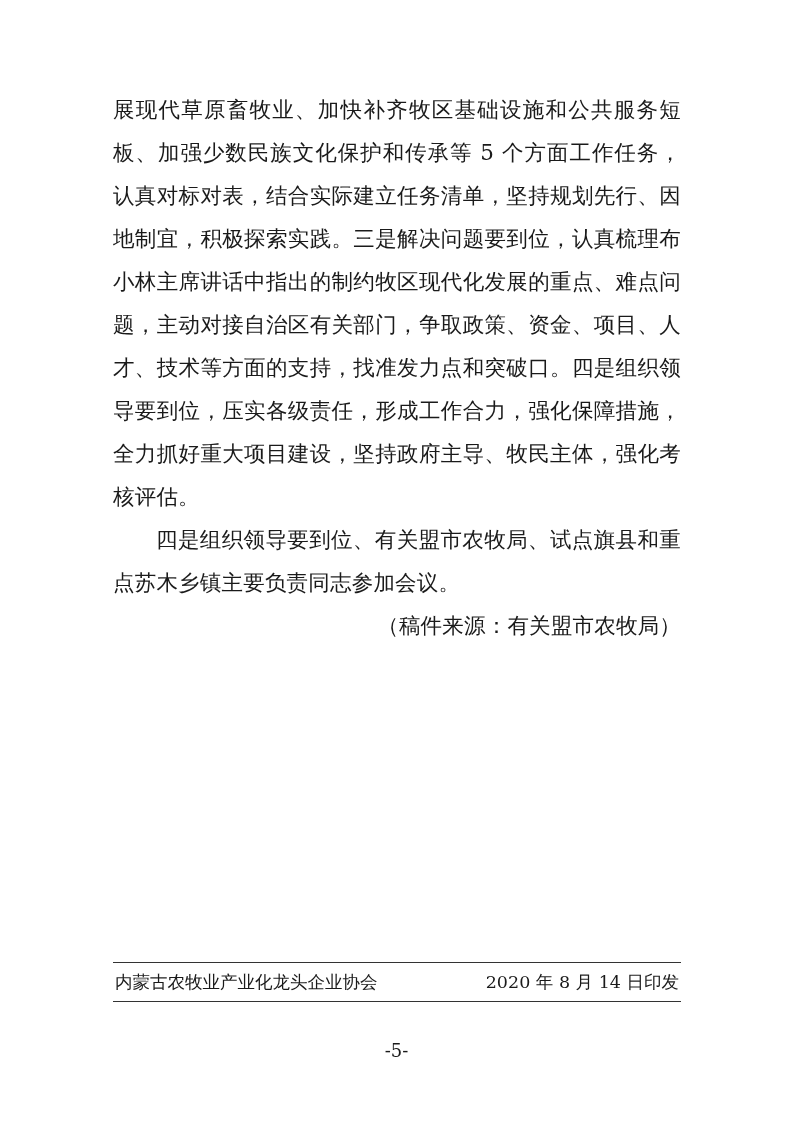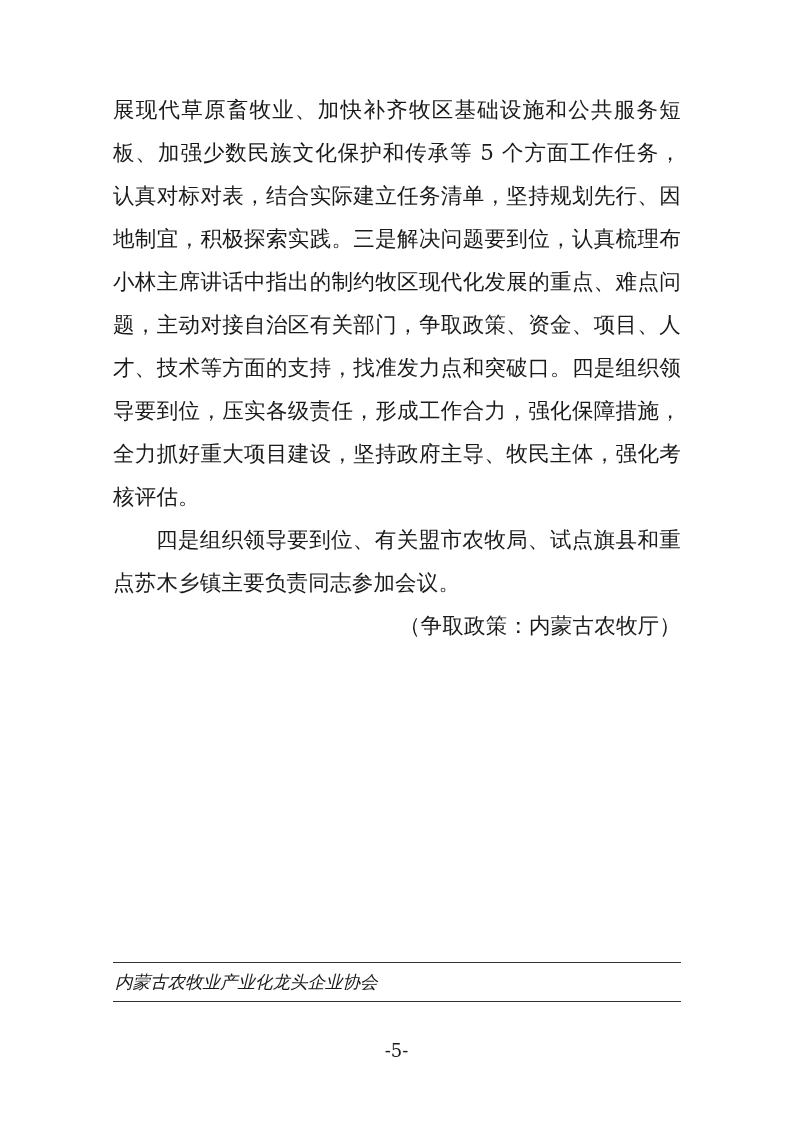--- a/index.html
+++ b/index.html
@@ -58,21 +58,20 @@
     width: 100%;
     height: 0;
   }
   .footer-row {
     display: flex;
     justify-content: space-between;
     align-items: center;
     font-size: 17.5px;
     line-height: 38px;
     padding: 0 2px;
-    font-style: italic;
   }
   .footer-rule-bottom {
     border-top: 1px solid #333;
     width: 100%;
     height: 0;
   }
   .page-number {
     position: absolute;
     left: 0;
     top: 1040px;
@@ -83,26 +82,27 @@
   }
 </style>
 </head>
 <body>
 
 <div class="page">
 
   <div class="body-area">
     <p class="para">展现代草原畜牧业、加快补齐牧区基础设施和公共服务短板、加强少数民族文化保护和传承等 5 个方面工作任务，认真对标对表，结合实际建立任务清单，坚持规划先行、因地制宜，积极探索实践。三是解决问题要到位，认真梳理布小林主席讲话中指出的制约牧区现代化发展的重点、难点问题，主动对接自治区有关部门，争取政策、资金、项目、人才、技术等方面的支持，找准发力点和突破口。四是组织领导要到位，压实各级责任，形成工作合力，强化保障措施，全力抓好重大项目建设，坚持政府主导、牧民主体，强化考核评估。</p>
     <p class="para indent">四是组织领导要到位、有关盟市农牧局、试点旗县和重点苏木乡镇主要负责同志参加会议。</p>
-    <p class="para right">（争取政策：内蒙古农牧厅）</p>
+    <p class="para right">（稿件来源：有关盟市农牧局）</p>
   </div>
 
   <div class="footer-wrap">
     <div class="footer-rule"></div>
     <div class="footer-row">
       <span>内蒙古农牧业产业化龙头企业协会</span>
+      <span>2020 年 8 月 14 日印发</span>
     </div>
     <div class="footer-rule-bottom"></div>
   </div>
 
   <div class="page-number">-5-</div>
 
 </div>
 
 </body></html>

